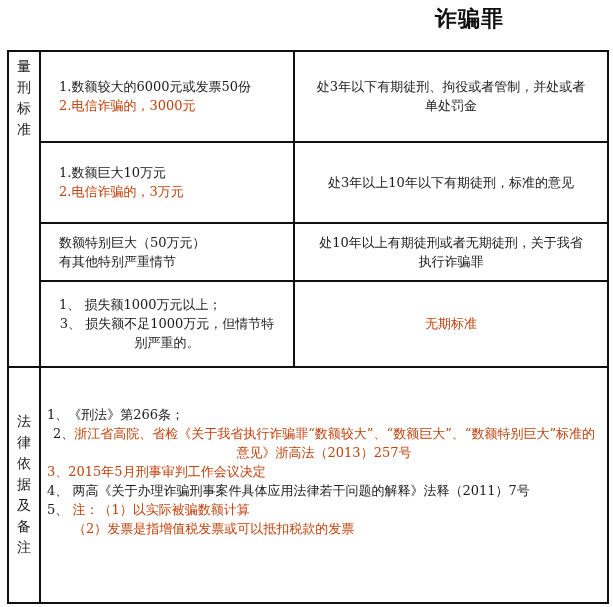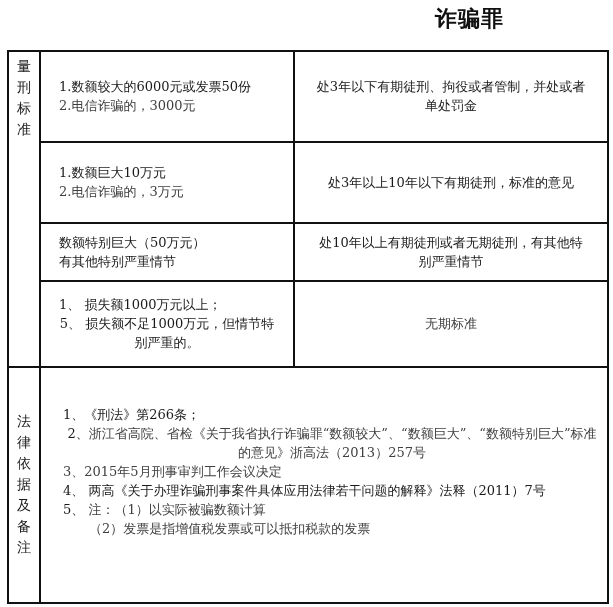--- a/index.html
+++ b/index.html
@@ -6,21 +6,21 @@
   body { width: 613px; height: 607px; position: relative; overflow: hidden;
          font-family: "DejaVu Serif", "Liberation Serif", serif; color: #1a1a1a; }
   .title { position: absolute; top: 4px; left: 0; width: 504px; text-align: right;
            font-size: 22px; font-weight: bold; letter-spacing: 1px; color: #111; }
   table { position: absolute; top: 50px; left: 7px; width: 600px; height: 554px;
           border-collapse: collapse; table-layout: fixed; }
   td { border: 2px solid #111; vertical-align: middle; font-size: 13px; line-height: 19px;
        padding: 0 18px; }
   td.side { width: 16px; text-align: center; padding: 0 6px; font-size: 14px; line-height: 21px; }
   .side span { display: block; }
-  .red { color: #404040; }
+  .red { color: #c2410c; }
   .line { display: block; white-space: nowrap; }
   .wrap { display: block; text-align: center; }
   .note-indent { padding-left: 26px; }
 </style>
 </head>
 <body>
 
 <div class="title">诈骗罪</div>
 
 <table>
@@ -53,44 +53,44 @@
     <td>
       <span class="wrap">处3年以上10年以下有期徒刑，标准的意见</span>
     </td>
   </tr>
   <tr style="height:57px">
     <td>
       <span class="line">数额特别巨大（50万元）</span>
       <span class="line">有其他特别严重情节</span>
     </td>
     <td>
-      <span class="wrap">处10年以上有期徒刑或者无期徒刑，有其他特别严重情节</span>
+      <span class="wrap">处10年以上有期徒刑或者无期徒刑，关于我省执行诈骗罪</span>
     </td>
   </tr>
   <tr style="height:84px">
     <td>
       <span class="line">1、 损失额1000万元以上；</span>
-      <span class="wrap">5、 损失额不足1000万元，但情节特别严重的。</span>
+      <span class="wrap">3、 损失额不足1000万元，但情节特别严重的。</span>
     </td>
     <td>
       <span class="wrap red">无期标准</span>
     </td>
   </tr>
   <tr style="height:232px">
     <td class="side">
       <span>法</span>
       <span>律</span>
       <span>依</span>
       <span>据</span>
       <span>及</span>
       <span>备</span>
       <span>注</span>
     </td>
     <td colspan="2" style="font-size:13px; line-height:19px; padding:0 6px;">
-      <div style="margin-top:-26px;margin-left:16px;">
+      <div style="margin-top:-26px;">
         <span class="line">1、《刑法》第266条；</span>
         <span class="wrap"><span>2、</span><span class="red">浙江省高院、省检《关于我省执行诈骗罪“数额较大”、“数额巨大”、“数额特别巨大”标准的意见》浙高法（2013）257号</span></span>
         <span class="line red">3、2015年5月刑事审判工作会议决定</span>
         <span class="line">4、 两高《关于办理诈骗刑事案件具体应用法律若干问题的解释》法释（2011）7号</span>
         <span class="line"><span>5、 </span><span class="red">注：（1）以实际被骗数额计算</span></span>
         <span class="line red note-indent">（2）发票是指增值税发票或可以抵扣税款的发票</span>
       </div>
     </td>
   </tr>
 </tbody>

